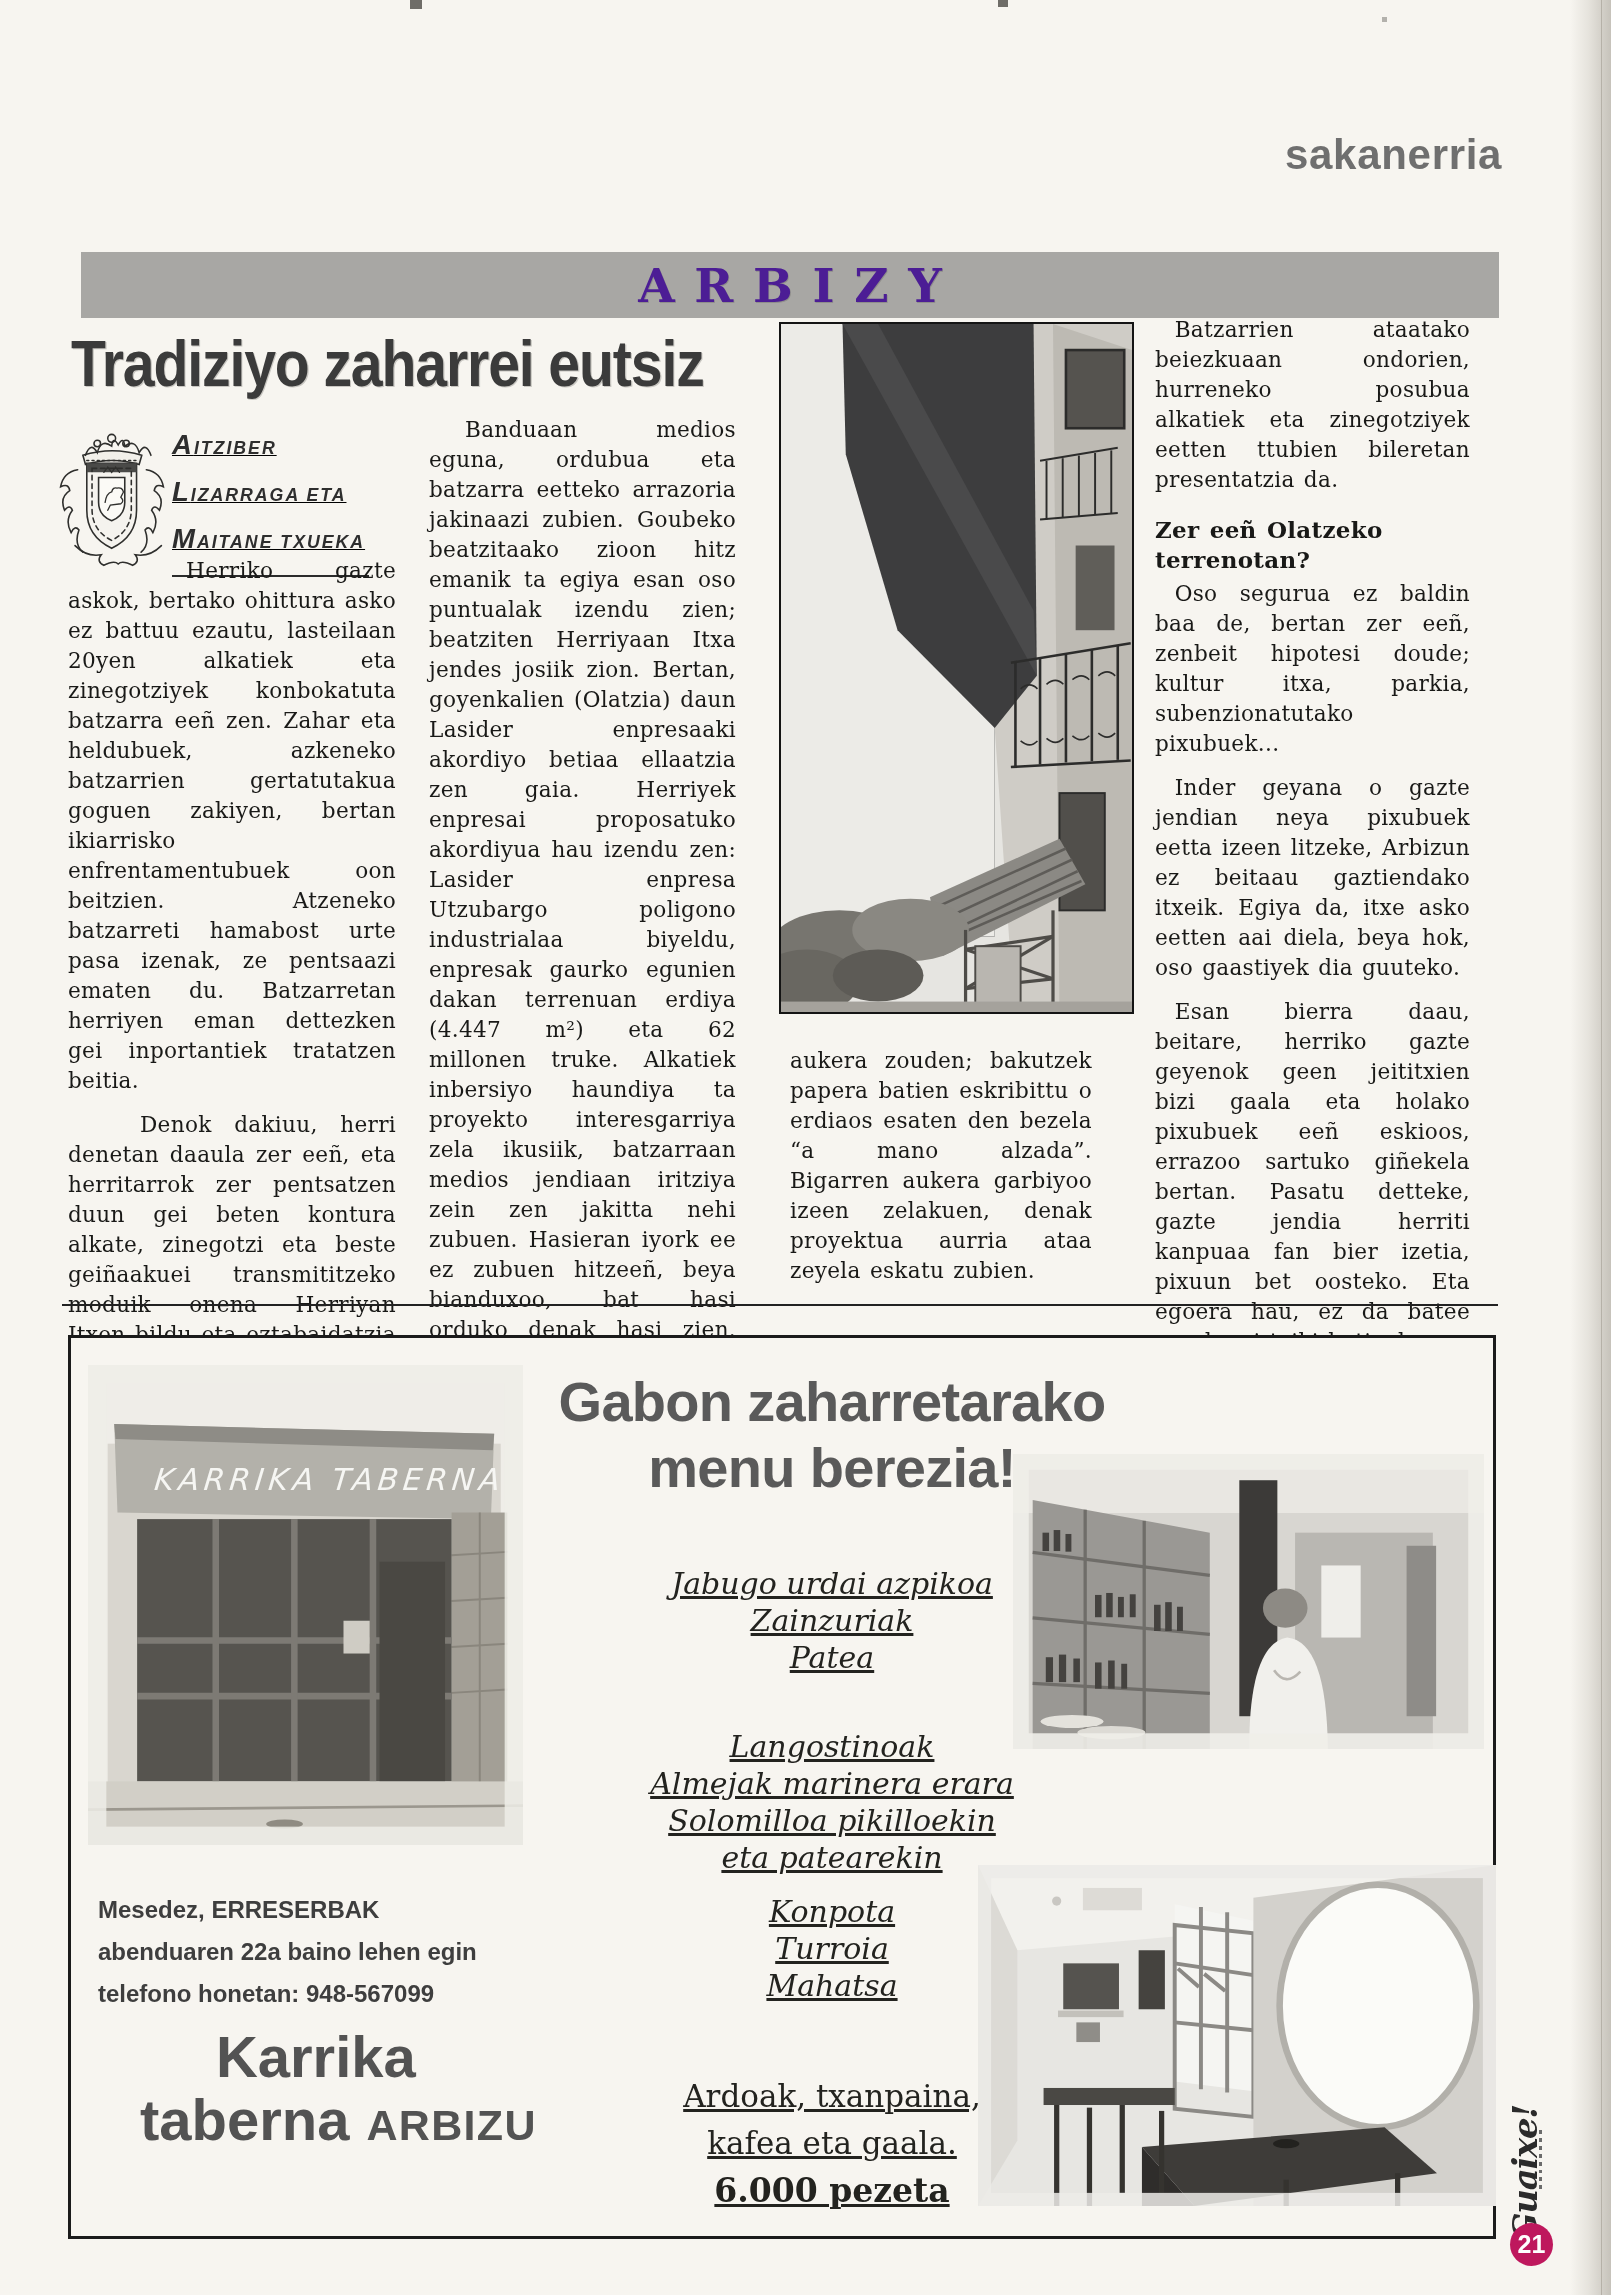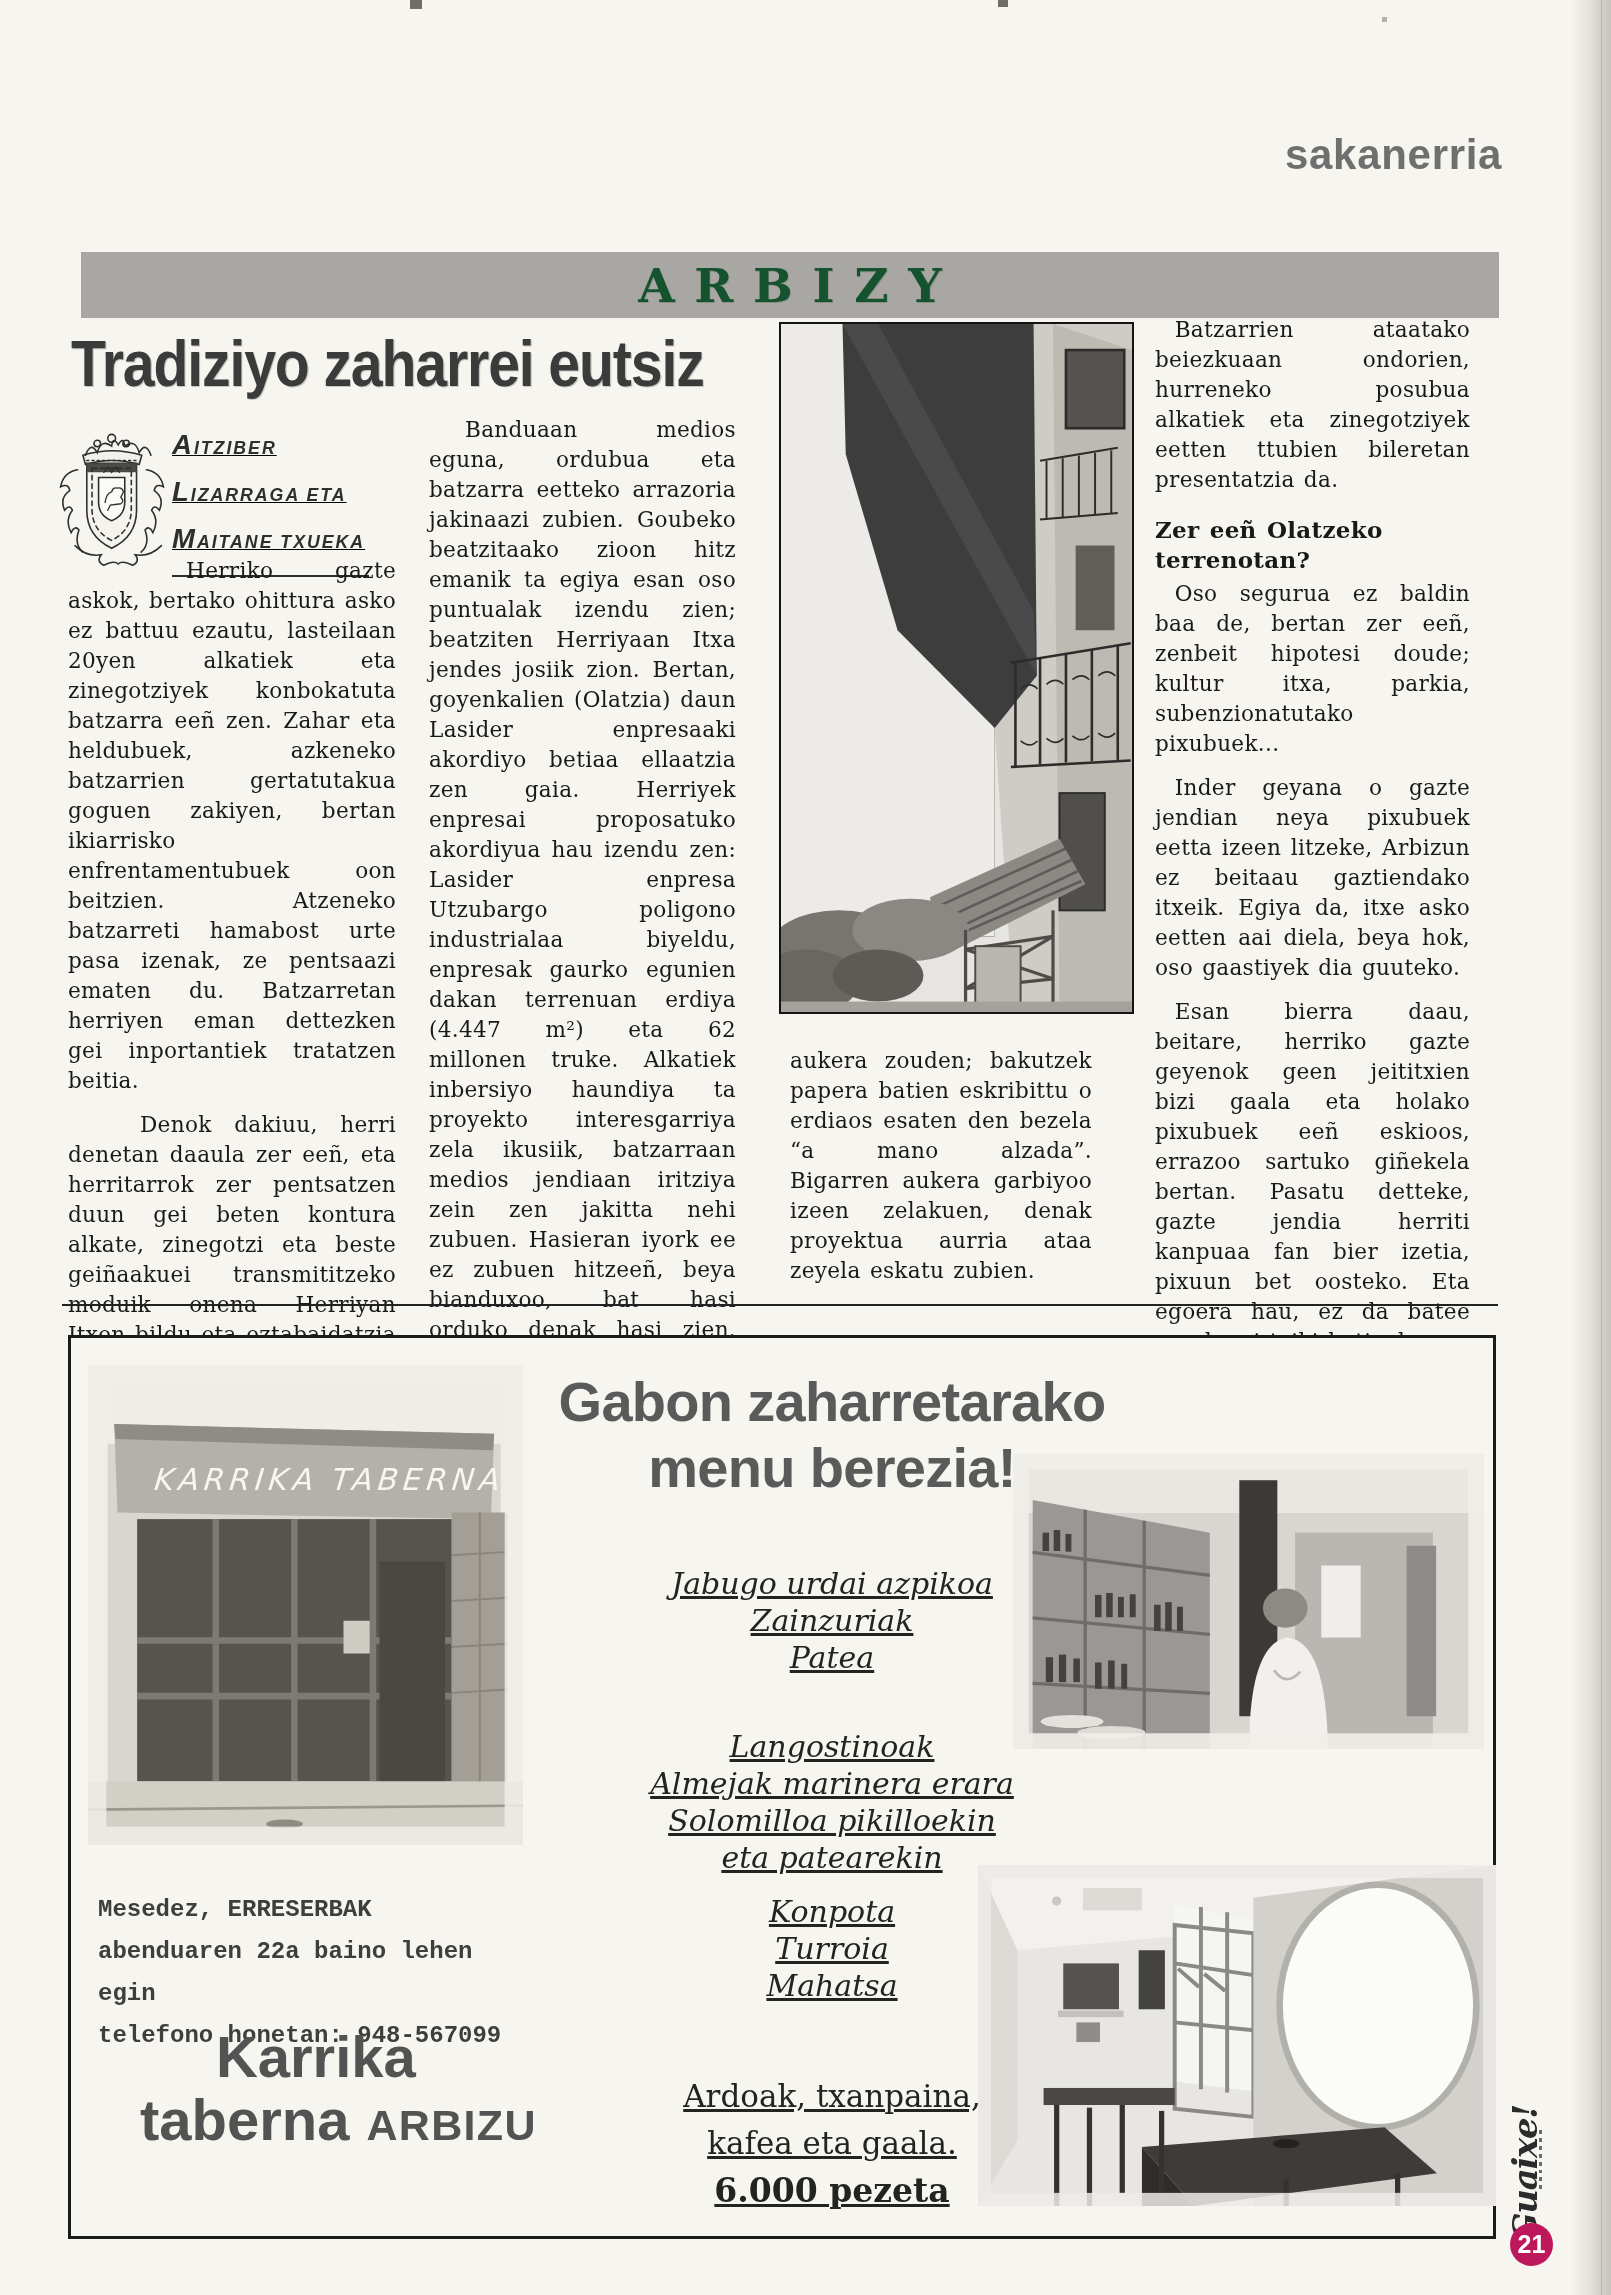--- a/index.html
+++ b/index.html
@@ -4,21 +4,21 @@
 <style>
   html,body{margin:0;padding:0;}
   body{width:1611px;height:2295px;background:#f7f5f0;font-family:"DejaVu Serif",serif;position:relative;overflow:hidden;}
   #page{position:absolute;inset:0;}
   .abs{position:absolute;}
   
   .section-header{left:1285px;top:131px;width:216px;text-align:right;
     font-family:"Liberation Sans",sans-serif;font-weight:bold;font-size:42px;color:#6f6f6f;letter-spacing:0.7px;}
   .banner{left:81px;top:252px;width:1418px;height:66px;background:#a8a7a4;
     display:flex;align-items:center;justify-content:center;}
-  .banner span{font-family:"DejaVu Serif",serif;font-weight:bold;font-size:47px;color:#14532d;
+  .banner span{font-family:"DejaVu Serif",serif;font-weight:bold;font-size:47px;color:#4c1d95;
     letter-spacing:19.7px;padding-left:19.7px;text-shadow:0.7px 0.7px 0 #8f8e8b;}
   .headline{left:71px;top:326px;font-family:"Liberation Sans",sans-serif;font-weight:bold;
     font-size:65px;color:#3b3b3b;letter-spacing:-1.3px;transform:scaleX(.88);transform-origin:left top;white-space:nowrap;
     text-shadow:1.3px 1.3px 0 #c9c7c2;}
   
   .crest{left:58px;top:429px;width:108px;height:141px;}
   .byline{left:172px;top:423px;width:197px;border-bottom:2.6px solid #2b2b2b;padding-bottom:11px;text-decoration:underline;}
   .byline div{font-family:"Liberation Sans",sans-serif;font-style:italic;font-weight:bold;
     font-size:17.7px;letter-spacing:2px;color:#2e2e2e;line-height:43px;text-transform:uppercase;white-space:nowrap;}
   .byline div::first-letter{font-size:27.5px;}
@@ -41,21 +41,21 @@
   .ad-box{left:68px;top:1335px;width:1428px;height:904px;border:3.3px solid #1b1b1b;box-sizing:border-box;background:#f7f5f0;}
   .ad-title{left:524px;top:1369px;width:616px;text-align:center;font-family:"Liberation Sans",sans-serif;
     font-weight:bold;font-size:56px;line-height:66px;color:#5a5a5a;letter-spacing:-0.7px;}
   .menu{width:616px;left:524px;text-align:center;font-family:"DejaVu Serif",serif;color:#23231f;text-decoration:underline;}
   .menu.it{font-style:italic;font-size:30px;line-height:37px;}
   #menu1{top:1565px;}
   #menu2{top:1728px;}
   #menu3{top:1893px;}
   #drinks{top:2073px;font-size:31px;line-height:47px;}
   .price{font-weight:bold;font-size:33px;}
-  .reserve{left:98px;top:1889px;width:426px;font-family:Liberation Mono, monospace;font-weight:bold;
+  .reserve{left:98px;top:1889px;width:426px;font-family:Liberation Sans, sans-serif;font-weight:bold;
     font-size:24px;line-height:42px;color:#3e3e3e;}
   .brand{left:95px;top:2025px;font-family:"Liberation Sans",sans-serif;font-weight:bold;color:#535353;}
   .brand-line1{font-size:58px;line-height:63px;text-align:center;}
   .brand-line2{font-size:58px;line-height:63px;margin-left:45px;display:flex;align-items:baseline;gap:17px;}
   .brand-suffix{font-size:43px;letter-spacing:1.3px;}
   .ad-photo{background:#efede8;}
   #storefront{left:88px;top:1365px;width:435px;height:480px;}
   #barphoto{left:1013px;top:1454px;width:471px;height:295px;}
   #diningphoto{left:978px;top:1865px;width:518px;height:341px;}
   

